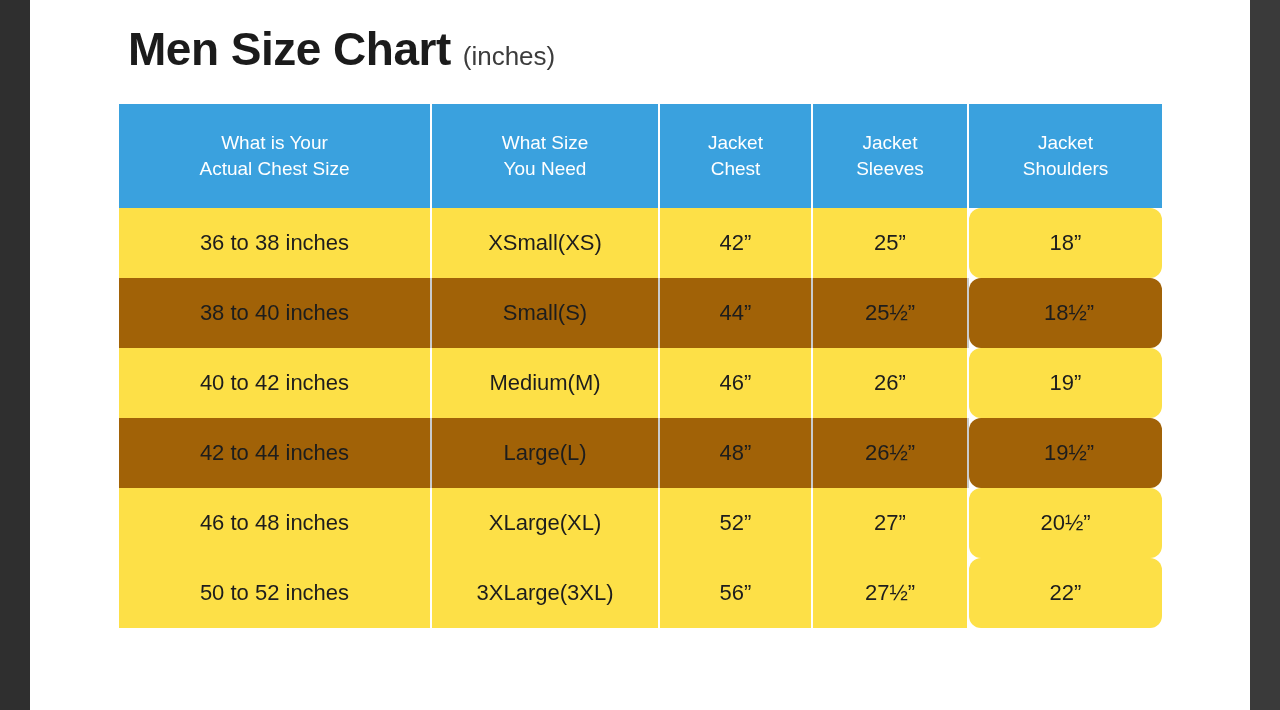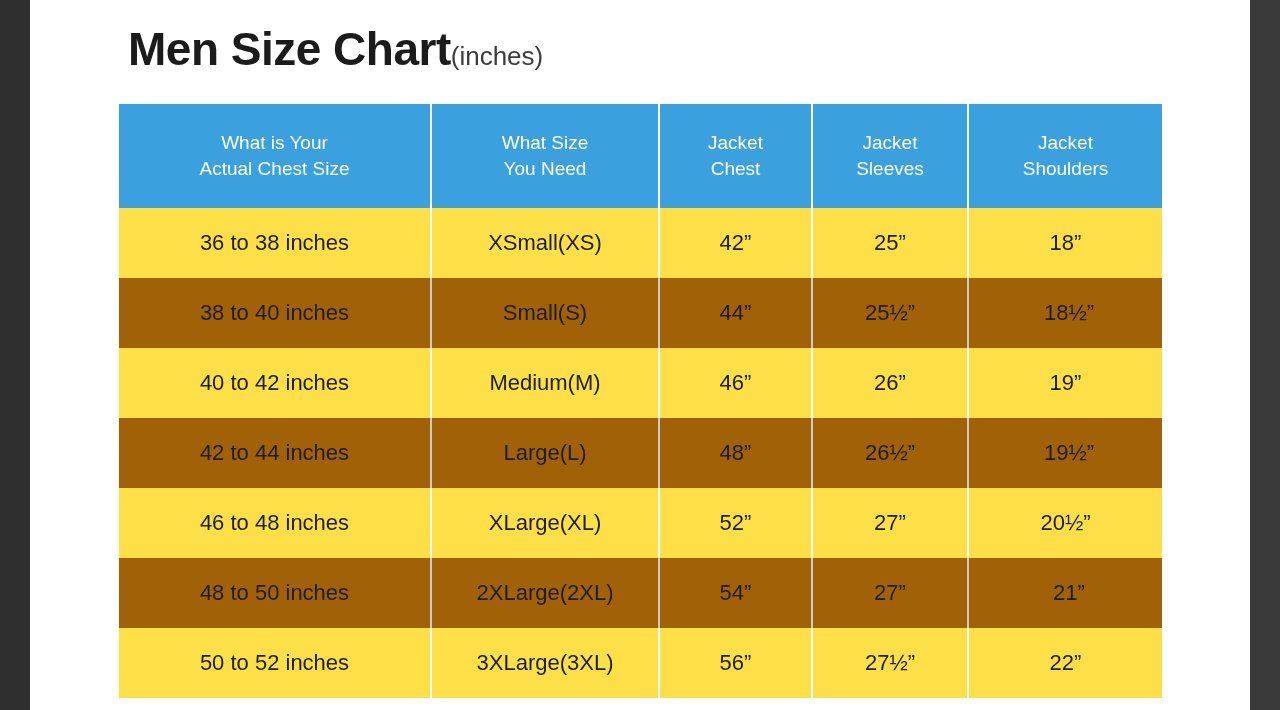--- a/index.html
+++ b/index.html
@@ -52,21 +52,21 @@
   }
   .title-main {
     font-size: 46px;
     font-weight: bold;
     color: #1b1b1b;
     letter-spacing: -0.5px;
   }
   .title-sub {
     font-size: 26px;
     color: #3c3c3c;
-    margin-left: 0;
+    margin-left: 12px;
   }
 
   table.size-chart {
     position: absolute;
     left: 89px;
     top: 104px;
     width: 1043px;
     border-collapse: separate;
     border-spacing: 0;
     table-layout: fixed;
@@ -90,20 +90,21 @@
     height: 70px;
     text-align: center;
     vertical-align: middle;
     font-size: 22px;
     color: #1d1d1d;
     border-right: 2px solid #ffffff;
     padding: 0 4px;
   }
   table.size-chart tbody td:last-child {
     border-right: none;
+    border-radius: 12px;
   }
   tbody tr.shade td {
     background: #fde047;
   }
   tbody tr.plain td {
     background: #a16207;
   }
   tbody tr.plain td {
     border-right: 2px solid #c9cbcd;
   }
@@ -196,27 +197,20 @@
             <td>26½”</td>
             <td>19½”</td>
           </tr>
           <tr class="shade">
             <td>46 to 48 inches</td>
             <td>XLarge(XL)</td>
             <td>52”</td>
             <td>27”</td>
             <td>20½”</td>
           </tr>
-          <tr class="plain">
-            <td>48 to 50 inches</td>
-            <td>2XLarge(2XL)</td>
-            <td>54”</td>
-            <td>27”</td>
-            <td>21”</td>
-          </tr>
           <tr class="shade">
             <td>50 to 52 inches</td>
             <td>3XLarge(3XL)</td>
             <td>56”</td>
             <td>27½”</td>
             <td>22”</td>
           </tr>
         </tbody>
       </table>
 

